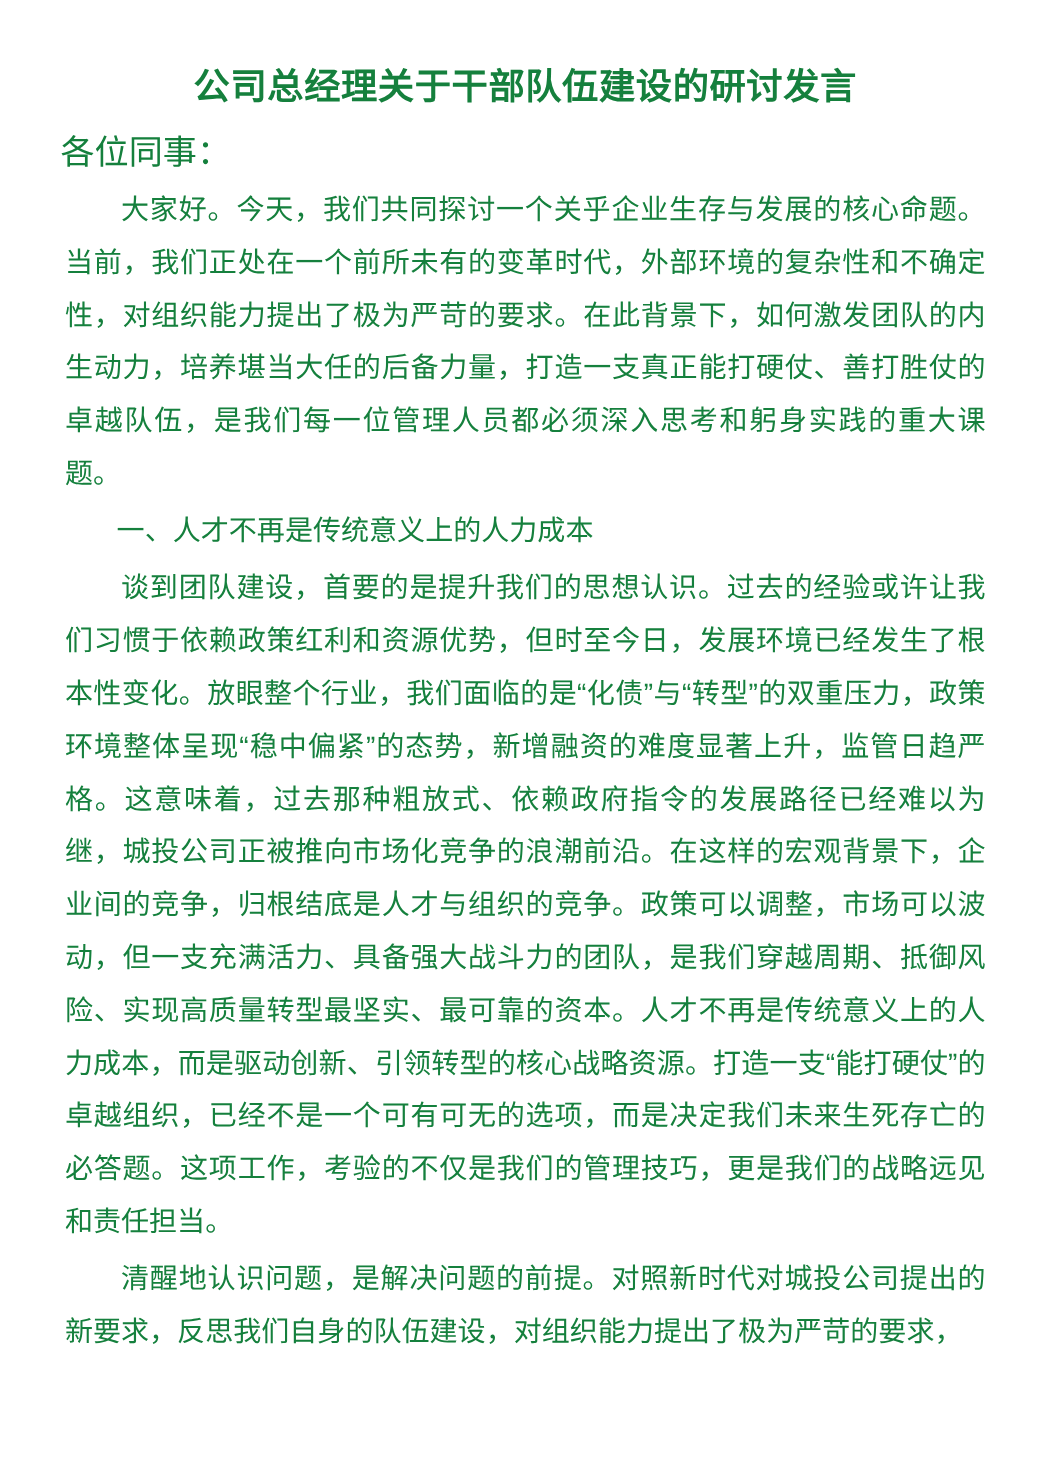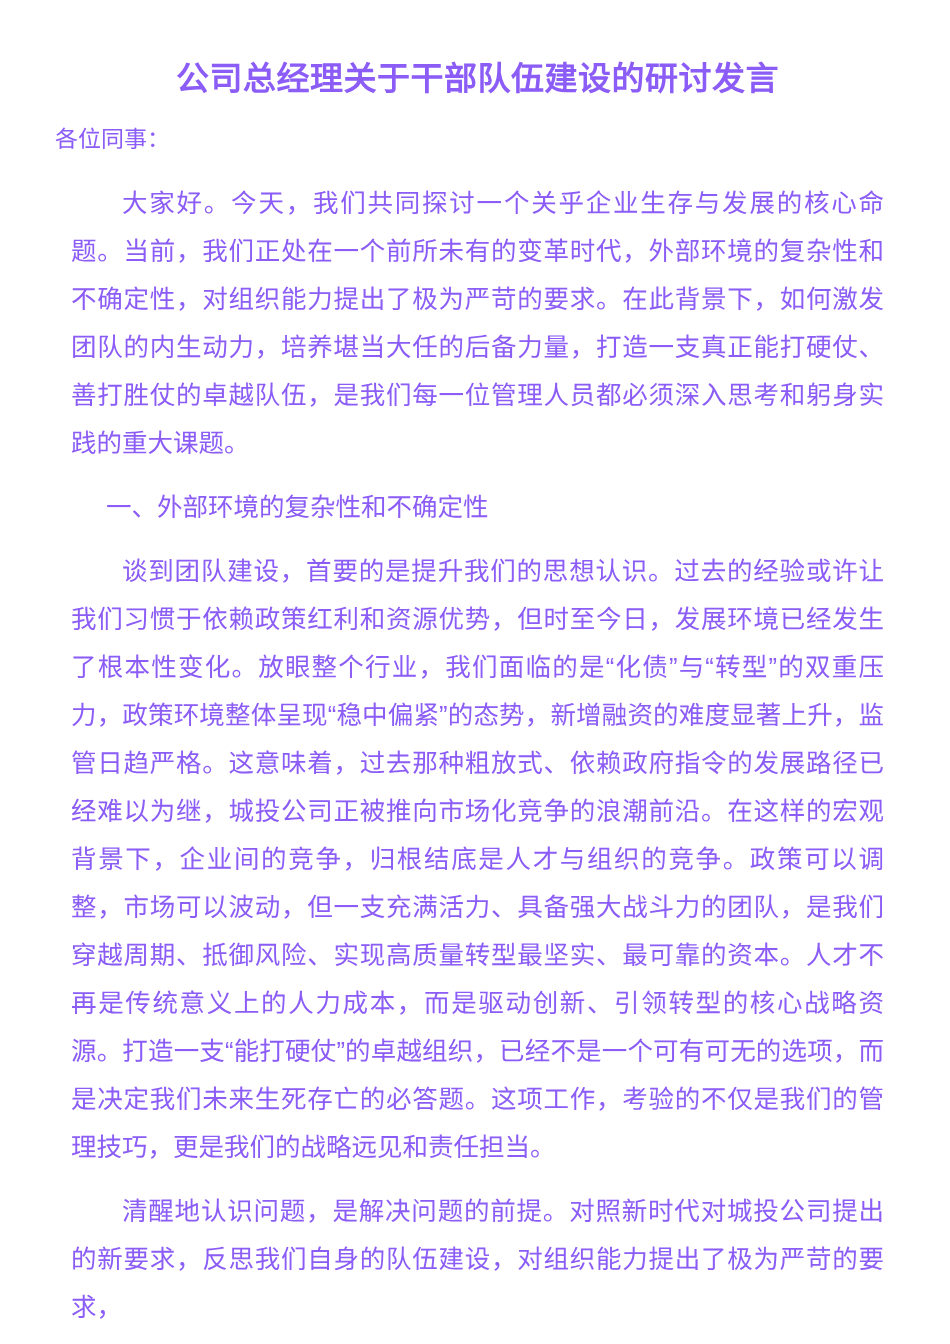--- a/index.html
+++ b/index.html
@@ -11,21 +11,21 @@
 
   .page {
     position: relative;
     width: 950px;
     height: 1344px;
     background: #ffffff;
     box-sizing: border-box;
     padding: 0;
     overflow: hidden;
     font-family: "Liberation Sans", "DejaVu Sans", sans-serif;
-    color: #8b5cf6;
+    color: #15803d;
     -webkit-font-smoothing: none;
   }
 
   .doc-body {
     position: absolute;
     left: 55px;
     top: 0;
     width: 845px;
   }
 
@@ -34,32 +34,32 @@
     font-weight: bold;
     text-align: center;
     line-height: 1.25;
     margin: 0;
     padding-top: 58px;
     letter-spacing: 0.5px;
     white-space: nowrap;
   }
 
   .salutation {
-    font-size: 23px;
+    font-size: 31px;
     line-height: 48px;
     margin: 0;
     padding-top: 16px;
     text-align: justify;
     text-justify: inter-ideograph;
   }
 
   .para {
     font-size: 25.5px;
     line-height: 48px;
-    margin: 16px;
+    margin: 4px;
     text-indent: 2em;
     text-align: justify;
     text-justify: inter-ideograph;
     text-align-last: left;
   }
 
   .para.justify-full {
     text-align: justify;
   }
 
@@ -76,21 +76,21 @@
 
 <div class="page">
   <div class="doc-body">
 
     <h1 class="doc-title">公司总经理关于干部队伍建设的研讨发言</h1>
 
     <p class="salutation">各位同事：</p>
 
     <p class="para">大家好。今天，我们共同探讨一个关乎企业生存与发展的核心命题。当前，我们正处在一个前所未有的变革时代，外部环境的复杂性和不确定性，对组织能力提出了极为严苛的要求。在此背景下，如何激发团队的内生动力，培养堪当大任的后备力量，打造一支真正能打硬仗、善打胜仗的卓越队伍，是我们每一位管理人员都必须深入思考和躬身实践的重大课题。</p>
 
-    <p class="heading">一、外部环境的复杂性和不确定性</p>
+    <p class="heading">一、人才不再是传统意义上的人力成本</p>
 
     <p class="para">谈到团队建设，首要的是提升我们的思想认识。过去的经验或许让我们习惯于依赖政策红利和资源优势，但时至今日，发展环境已经发生了根本性变化。放眼整个行业，我们面临的是“化债”与“转型”的双重压力，政策环境整体呈现“稳中偏紧”的态势，新增融资的难度显著上升，监管日趋严格。这意味着，过去那种粗放式、依赖政府指令的发展路径已经难以为继，城投公司正被推向市场化竞争的浪潮前沿。在这样的宏观背景下，企业间的竞争，归根结底是人才与组织的竞争。政策可以调整，市场可以波动，但一支充满活力、具备强大战斗力的团队，是我们穿越周期、抵御风险、实现高质量转型最坚实、最可靠的资本。人才不再是传统意义上的人力成本，而是驱动创新、引领转型的核心战略资源。打造一支“能打硬仗”的卓越组织，已经不是一个可有可无的选项，而是决定我们未来生死存亡的必答题。这项工作，考验的不仅是我们的管理技巧，更是我们的战略远见和责任担当。</p>
 
 
     <p class="para justify-full">清醒地认识问题，是解决问题的前提。对照新时代对城投公司提出的新要求，反思我们自身的队伍建设，对组织能力提出了极为严苛的要求，</p>
 
   </div>
 </div>
 
 </body></html>

